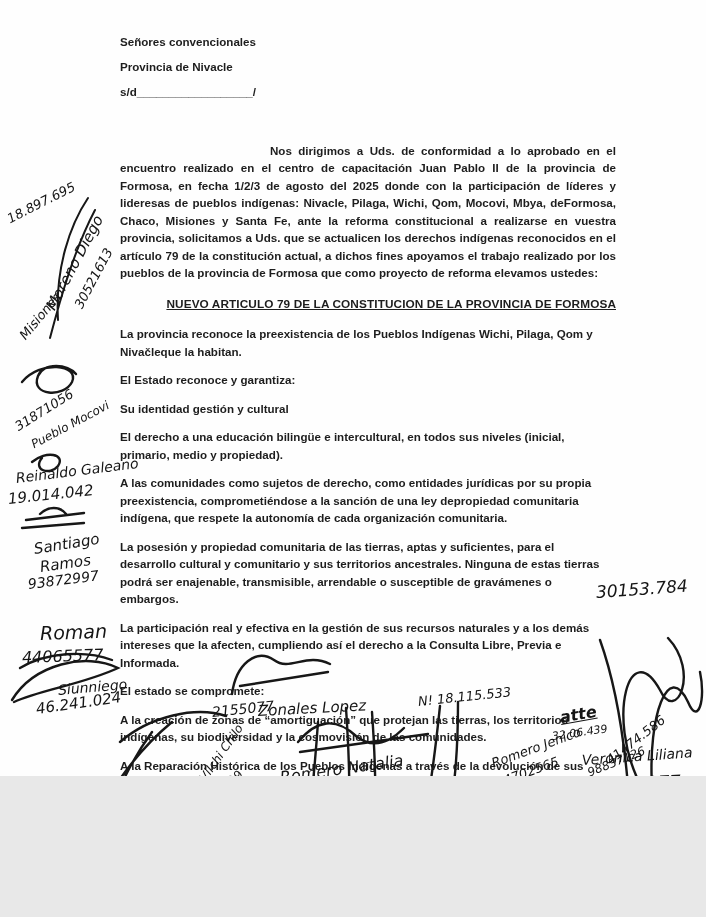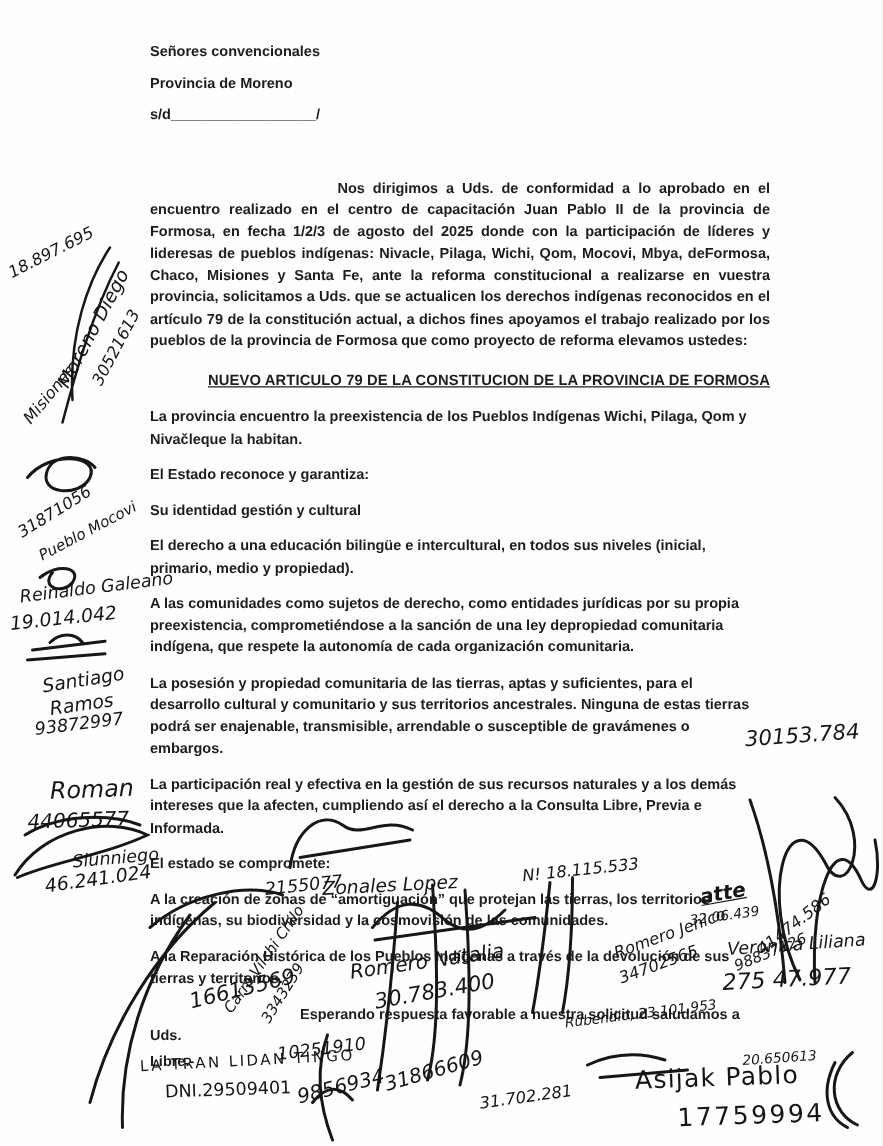--- a/index.html
+++ b/index.html
@@ -1,18 +1,18 @@
 <!DOCTYPE html>
 <html><head>
 <meta charset="utf-8">
 <style>
   html,body{margin:0;padding:0;background:#e8e8e8;}
   .page{
     position:relative;
-    width:706px;height:917px;
+    width:706px;height:776px;
     margin:0 auto;
     background:#fefefe;
     overflow:hidden;
     font-family:"Liberation Sans", sans-serif;
     color:#1b1b1b;
   }
   
   .letter{
     position:absolute;
     left:120px;top:33px;width:496px;
@@ -49,29 +49,29 @@
   .scribbles{position:absolute;left:0;top:0;pointer-events:none;}
 </style>
 </head>
 <body>
 
 <div class="page">
 
   <div class="letter">
     <div class="recipient">
       <div>Señores convencionales</div>
-      <div>Provincia de Moreno</div>
+      <div>Provincia de Nivacle</div>
     </div>
     <div class="salutation">s/d__________________/</div>
 
     <p class="intro">Nos dirigimos a Uds. de conformidad a lo aprobado en el encuentro realizado  en el centro de capacitación Juan Pablo II de la provincia de Formosa, en fecha 1/2/3 de agosto del 2025 donde con la participación de líderes y lideresas de pueblos indígenas: Nivacle, Pilaga,  Wichi, Qom, Mocovi, Mbya, deFormosa, Chaco, Misiones y Santa Fe, ante la reforma constitucional a realizarse en vuestra provincia, solicitamos a Uds. que se actualicen los derechos indígenas reconocidos en el artículo 79 de la constitución actual, a dichos fines apoyamos el trabajo realizado por los pueblos de la provincia de Formosa que como proyecto de reforma elevamos ustedes:</p>
 
     <div class="heading">NUEVO ARTICULO 79 DE LA CONSTITUCION DE LA PROVINCIA DE FORMOSA</div>
 
-    <div class="clause">La provincia encuentro la preexistencia de los Pueblos Indígenas Wichi, Pilaga, Qom y Nivačleque la habitan.</div>
+    <div class="clause">La provincia reconoce la preexistencia de los Pueblos Indígenas Wichi, Pilaga, Qom y Nivačleque la habitan.</div>
     <div class="clause">El Estado reconoce y garantiza:</div>
     <div class="clause">Su identidad gestión y cultural</div>
     <div class="clause">El derecho a una educación bilingüe e intercultural, en todos sus niveles (inicial, primario, medio y propiedad).</div>
     <div class="clause">A las comunidades como sujetos de derecho, como entidades jurídicas por su propia preexistencia, comprometiéndose a la sanción de una ley depropiedad comunitaria indígena, que respete la autonomía de cada organización comunitaria.</div>
     <div class="clause">La posesión y propiedad comunitaria de las tierras, aptas y suficientes, para el desarrollo cultural y comunitario y sus territorios ancestrales. Ninguna de estas tierras podrá ser enajenable, transmisible, arrendable o susceptible de gravámenes o embargos.</div>
     <div class="clause">La participación real y efectiva en la gestión de sus recursos naturales y a los demás intereses que la afecten, cumpliendo así el derecho a la Consulta Libre, Previa e Informada.</div>
     <div class="clause">El estado se compromete:</div>
     <div class="clause">A la creación de zonas de “amortiguación” que protejan las tierras, los territorios indígenas, su biodiversidad y la cosmovisión de las comunidades.</div>
     <div class="clause">A la Reparación Histórica de los Pueblos Indígenas a través de la devolución de sus tierras y territorios.</div>
 

